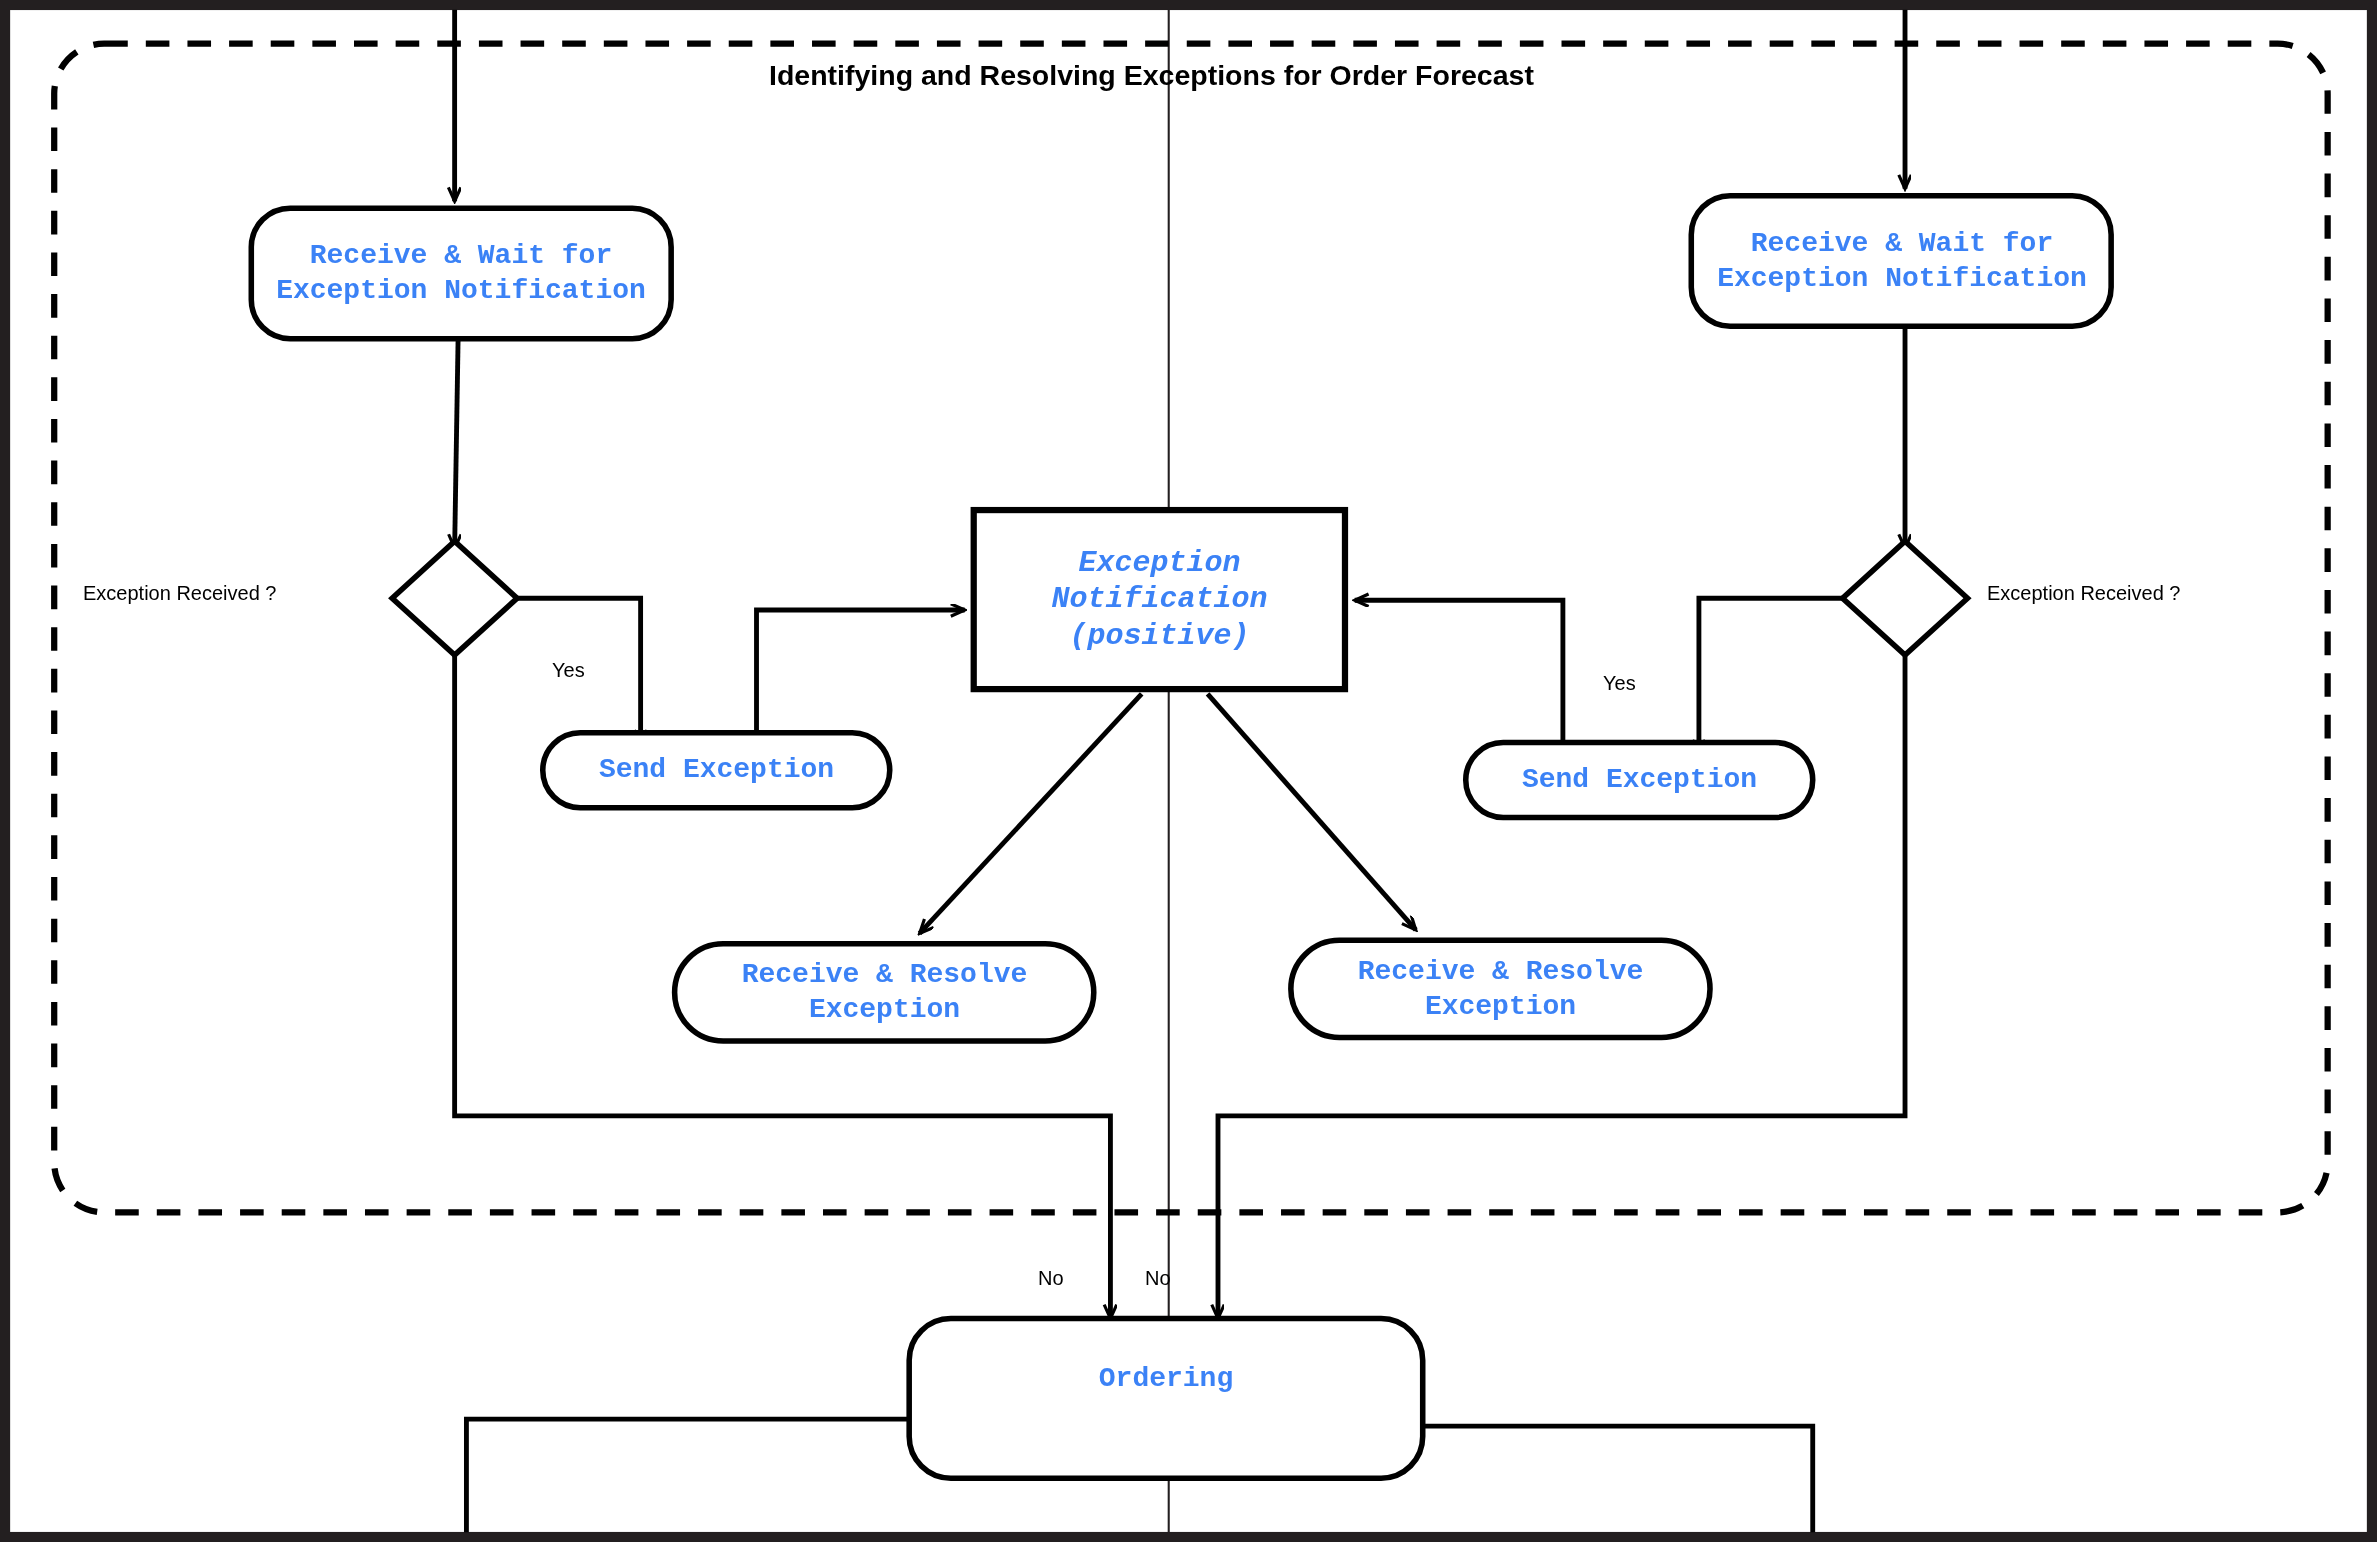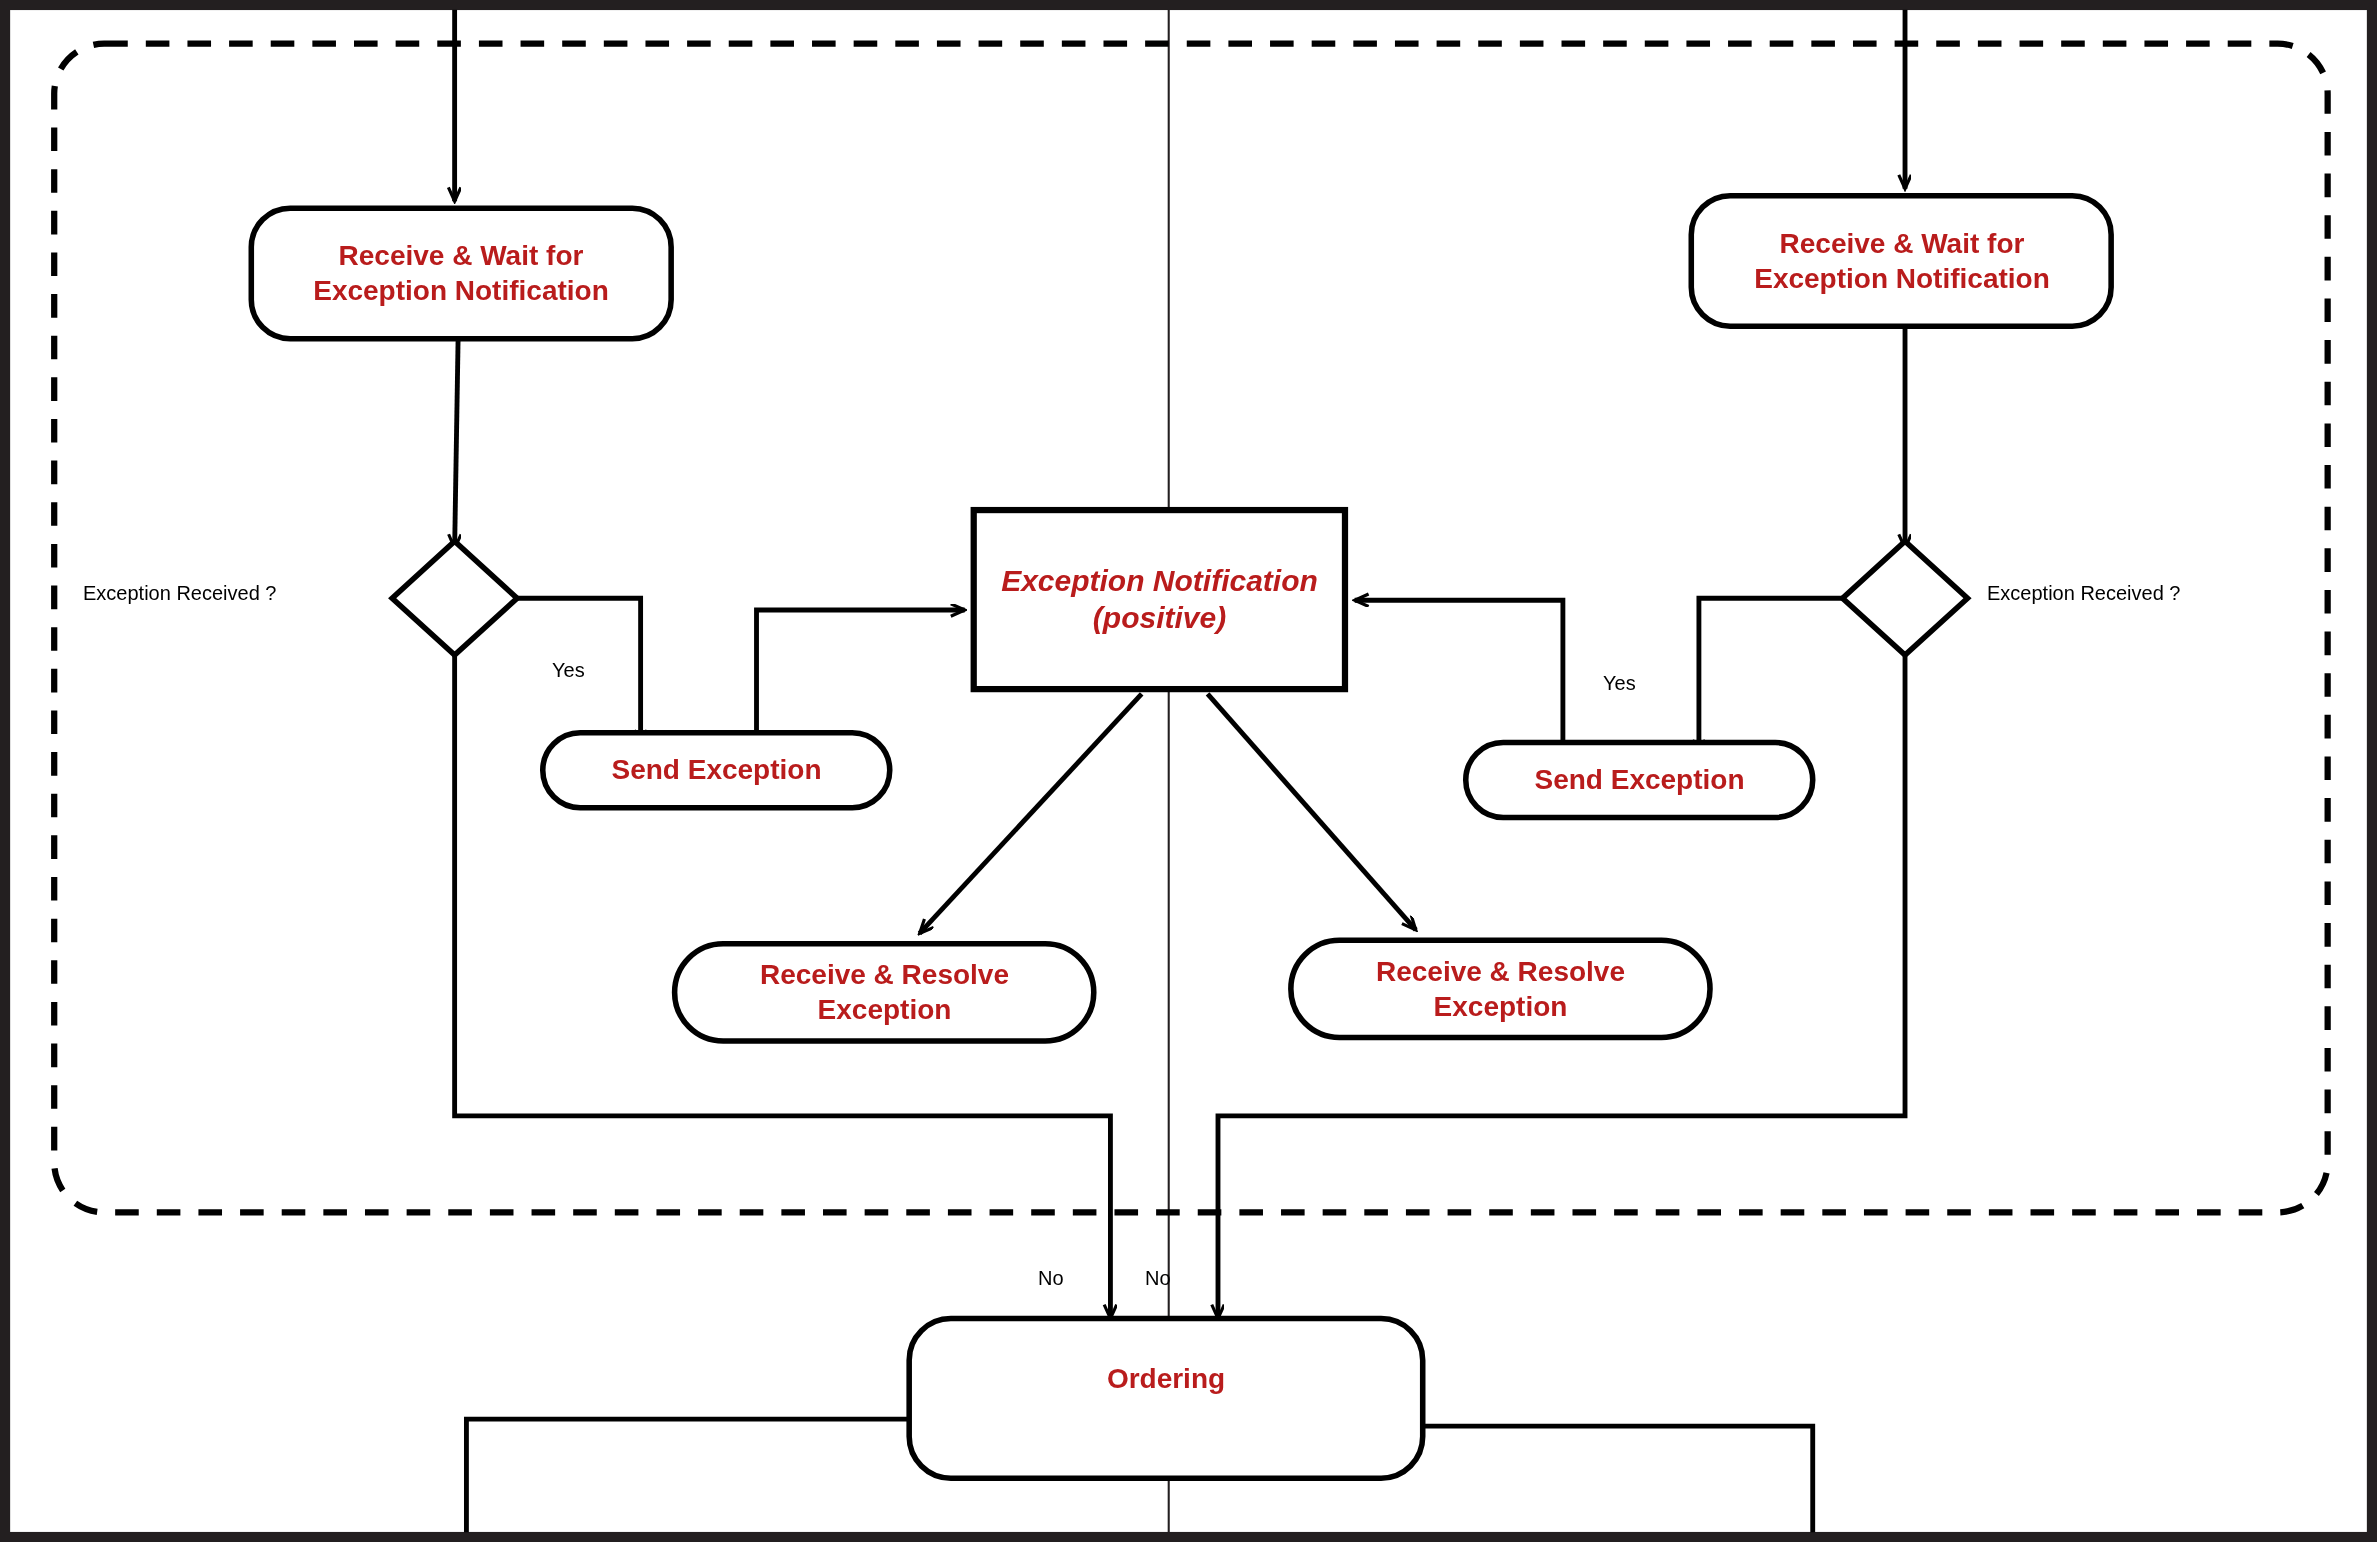--- a/index.html
+++ b/index.html
@@ -25,23 +25,24 @@
     height: 1542px;
   }
   .node-label {
     position: absolute;
     display: flex;
     align-items: center;
     justify-content: center;
     text-align: center;
     line-height: 1.22;
     font-weight: bold;
-    color: #b91c1c;
+    color: #3b82f6;
     pointer-events: none;
     white-space: pre-line;
+    font-family: Liberation Mono, monospace;
   }
   .node-label.activity {
     font-size: 28px;
   }
   .node-label.object {
     font-size: 30px;
     font-style: italic;
   }
   .edge-label {
     position: absolute;
@@ -115,20 +116,21 @@
     <line x1="1740" y1="1000" x2="2040" y2="1340" stroke="#000000" stroke-width="7" marker-end="url(#openarrow)"></line>
 
     <rect x="1860" y="1355" width="604" height="140" rx="70" ry="70" fill="#ffffff" stroke="#000000" stroke-width="8"></rect>
 
     <rect x="1310" y="1900" width="740" height="230" rx="60" ry="60" fill="#ffffff" stroke="#000000" stroke-width="8"></rect>
 
     <polyline points="2050,2055 2612,2055 2612,2208" fill="none" stroke="#000000" stroke-width="7"></polyline>
     <polyline points="1310,2045 672,2045 672,2208" fill="none" stroke="#000000" stroke-width="7"></polyline>
   </svg>
 
+  <div class="title-label" style="left:769px; top:59px;">Identifying and Resolving Exceptions for Order Forecast</div>
 
   <div class="node-label activity" style="left:251px; top:208px; width:420px; height:131px;">Receive &amp; Wait for
 Exception Notification</div>
 
   <div class="node-label activity" style="left:1692px; top:196px; width:420px; height:131px;">Receive &amp; Wait for
 Exception Notification</div>
 
   <div class="edge-label" style="left:83px; top:582px;">Exception Received ?</div>
 
   <div class="edge-label" style="left:1987px; top:582px;">Exception Received ?</div>

